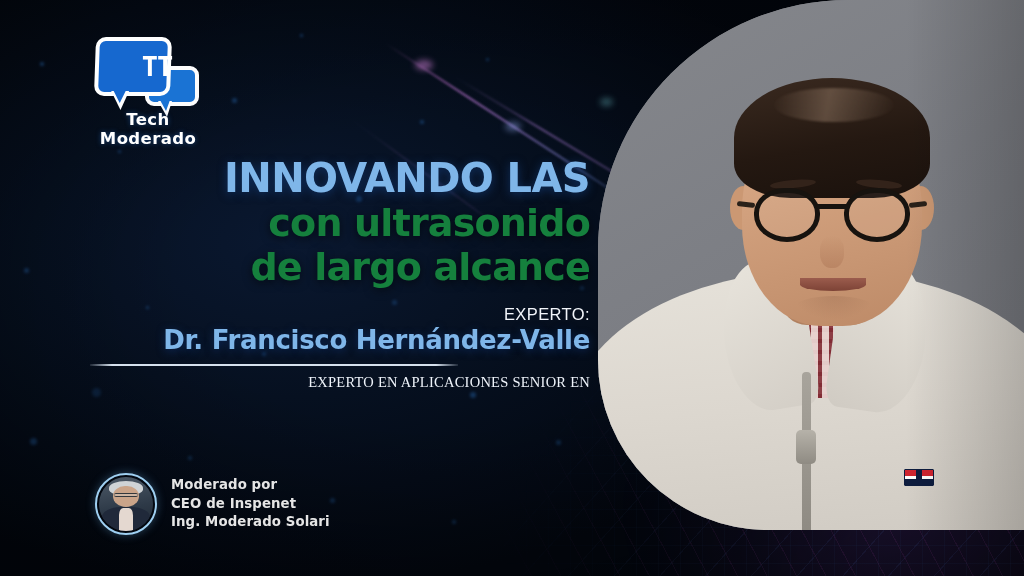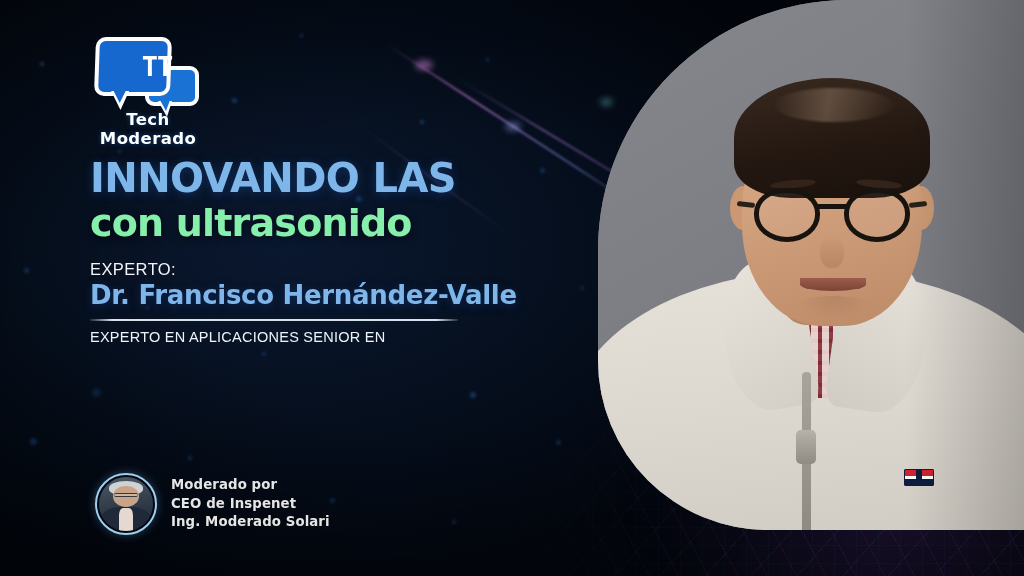--- a/index.html
+++ b/index.html
@@ -92,31 +92,31 @@
     font-family:"DejaVu Sans Mono", monospace; letter-spacing:-1px;
   }
   .logo-word{
     position:absolute; left:-2px; top:82px; width:134px; text-align:center;
     color:#ffffff; font-size:16.5px; font-weight:700; letter-spacing:.4px;
     font-family:"DejaVu Sans", sans-serif;
     text-shadow:0 0 5px rgba(40,110,200,.5);
   }
 
   
-  #left{ position:absolute; left:90px; top:160px; width:500px; }
+  #left{ position:absolute; left:90px; top:160px; width:500px;text-align:right; }
 
   .title-blue{
     color:#7fb6e9;
     font-size:40px; line-height:0.94; font-weight:800;
     letter-spacing:-0.6px; font-family:"DejaVu Sans", sans-serif;
     text-transform:uppercase;
     text-shadow:0 2px 10px rgba(20,60,120,.7);
   }
   .title-white{
-    color:#86efac;
+    color:#15803d;
     font-size:38px; line-height:1.02; font-weight:700;
     letter-spacing:-0.8px; margin-top:6px;
     font-family:"DejaVu Sans", sans-serif;
     text-shadow:0 2px 10px rgba(0,0,0,.6);
   }
 
   .invitado{
     margin-top:18px; color:#f2f5fa; font-size:16.5px; font-weight:400;
     letter-spacing:.4px; font-family:"Liberation Sans", sans-serif;
   }
@@ -124,21 +124,21 @@
     color:#7fb6e9; font-size:26px; font-weight:700; letter-spacing:-0.3px;
     margin-top:1px; font-family:"DejaVu Sans", sans-serif;
     text-shadow:0 2px 9px rgba(15,50,110,.7);
   }
   .rule{
     width:368px; height:1.6px; margin:9px 0 7px 0;
     background:linear-gradient(90deg, rgba(215,228,244,.12) 0%, rgba(225,236,248,.95) 6%, rgba(225,236,248,.95) 94%, rgba(215,228,244,.12) 100%);
   }
   .credential{
     color:#eef3fa; font-size:14.5px; line-height:1.33; font-weight:400;
-    letter-spacing:.25px; font-family:Liberation Sans, sans-serif;
+    letter-spacing:.25px; font-family:Liberation Serif, serif;
     text-transform:uppercase;
   }
 
   
   #moderator{ position:absolute; left:95px; top:473px; display:flex; align-items:center; gap:14px; }
   .avatar-ring{
     width:62px; height:62px; border-radius:50%;
     border:2.5px solid #9fd0f2; padding:2px;
     box-shadow:0 0 10px rgba(110,175,230,.35);
     flex:0 0 auto;
@@ -305,20 +305,21 @@
     <div class="bubble-front"></div>
     <div class="tt">
       <span>TT</span>
     </div>
     <div class="logo-word">Tech Moderado</div>
   </div>
 
   <div id="left">
     <div class="title-blue">INNOVANDO LAS</div>
     <div class="title-white">con ultrasonido</div>
+    <div class="title-white">de largo alcance</div>
 
     <div class="invitado">EXPERTO:</div>
     <div class="guest-name">Dr. Francisco Hernández-Valle</div>
     <div class="rule"></div>
     <div class="credential">EXPERTO EN APLICACIONES SENIOR EN</div>
   </div>
 
   <div id="moderator">
     <div class="avatar-ring">
       <div class="avatar-img">

